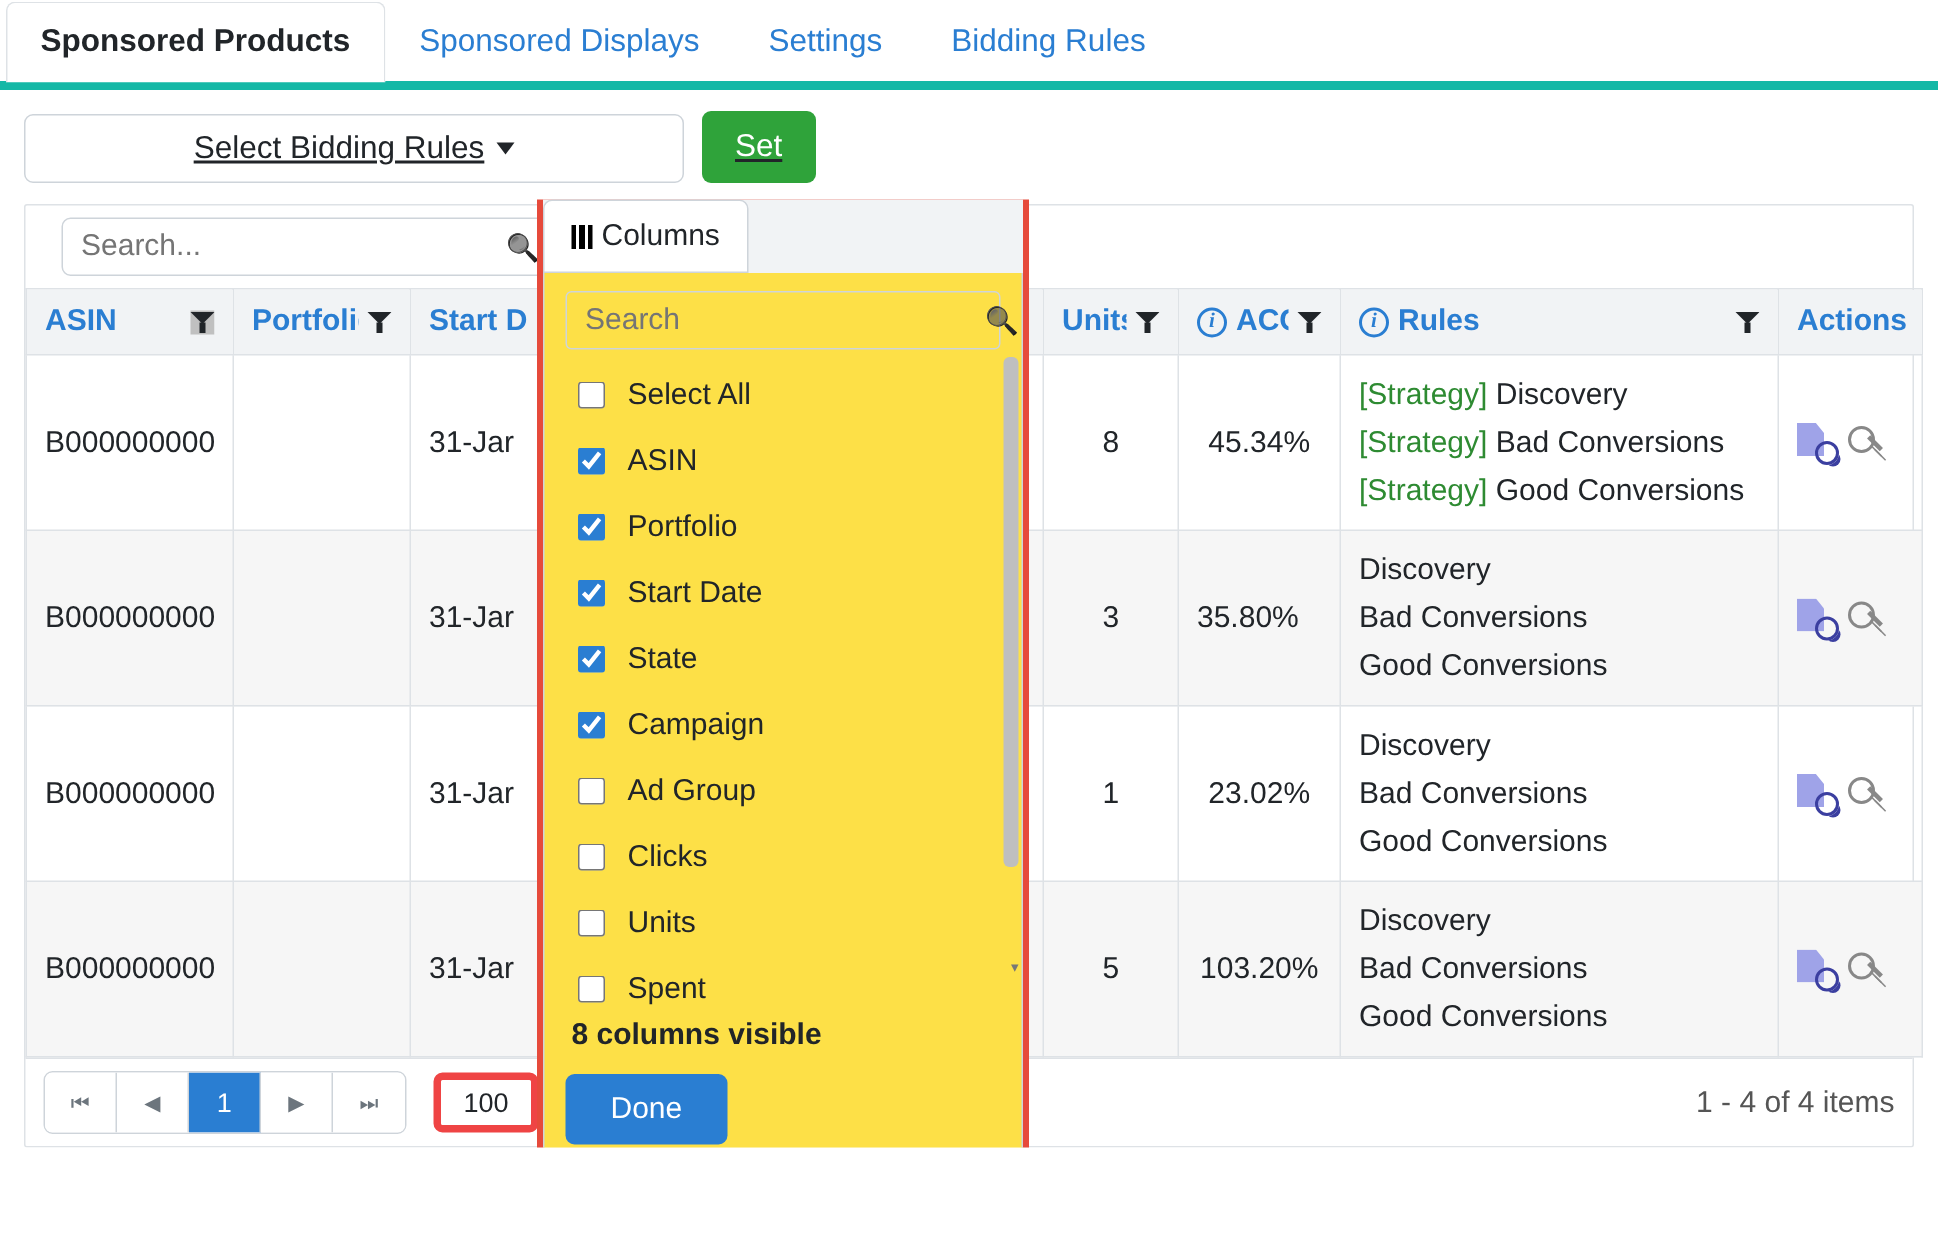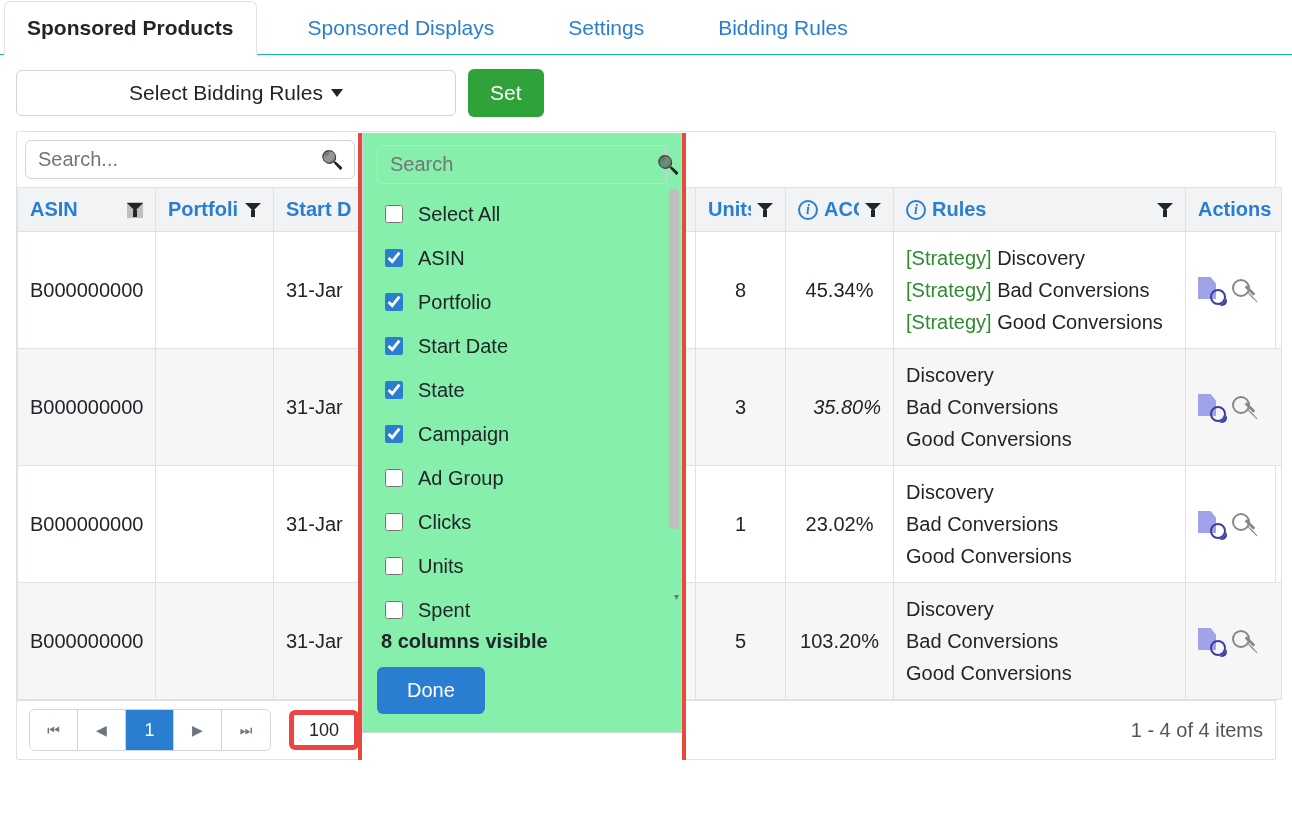--- a/index.html
+++ b/index.html
@@ -11,23 +11,22 @@
     background: #fff;
     color: #212529;
   }
   .page {
     width: 1292px;
     position: relative;
   }
   
   .tabs {
     display: flex;
-    border-bottom: 1px solid #14b8a6;
+    border-bottom: 6px solid #14b8a6;
     padding-left: 4px;
-    gap: 28px;
   }
   .tab {
     padding: 14px 22px;
     font-size: 21px;
     color: #2a7ed2;
     cursor: pointer;
     border: 1px solid transparent;
     border-bottom: none;
     position: relative;
     top: 1px;
@@ -36,23 +35,24 @@
   .tab.active {
     color: #212529;
     font-weight: 700;
     border: 1px solid #dee2e6;
     border-bottom: 1px solid #fff;
     background: #fff;
   }
   
   .toolbar {
     display: flex;
-    align-items: center;
+    align-items: flex-end;
     padding: 14px 16px;
     gap: 12px;
+    text-decoration: underline;
   }
   .select-rules {
     width: 440px;
     border: 1px solid #ced4da;
     border-radius: 6px;
     padding: 10px 16px;
     font-size: 21px;
     text-align: center;
     cursor: pointer;
     background: #fff;
@@ -83,20 +83,21 @@
     align-items: center;
     gap: 14px;
   }
   .searchbox {
     display: flex;
     align-items: center;
     border: 1px solid #ced4da;
     border-radius: 6px;
     padding: 6px 10px;
     width: 330px;
+    margin-left: 16px;
   }
   .searchbox input {
     border: none;
     outline: none;
     font-size: 20px;
     flex: 1;
     background: transparent;
   }
   .mag-icon::before {
     content: "🔍";
@@ -292,21 +293,21 @@
     padding:12px 18px;
     border:1px solid #ced4da;
     border-radius:6px 6px 0 0;
     background:#fff;
     font-size:20px;
   }
   .bars-icon { display:inline-block; width:14px; height:16px;
     background: linear-gradient(to right, #000 0 3px, transparent 3px 5px, #000 5px 9px, transparent 9px 11px, #000 11px 14px);
   }
   .pop-body {
-    background:#86efac;
+    background:#fde047;
     border:1px solid #ced4da;
     border-top:none;
     padding:12px 14px 18px 14px;
     position:relative;
   }
   .pop-search {
     display:flex; align-items:center;
     border:1px solid #ced4da;
     border-radius:4px;
     padding:6px 10px;
@@ -445,21 +446,21 @@
               <div><span class="strategy-tag">[Strategy] </span>Good Conversions</div>
             </td>
             <td class="actions"><span class="act-icon doc-search-icon"></span><span class="act-icon key-icon"></span></td>
           </tr>
           <tr class="even">
             <td>B000000000</td>
             <td></td>
             <td>31-Jar</td>
             <td></td>
             <td style="text-align: center;">3</td>
-            <td style="text-align: right; font-style: italic;">35.80%</td>
+            <td style="text-align: left;">35.80%</td>
             <td class="rules-cell">
               <div>Discovery</div>
               <div>Bad Conversions</div>
               <div>Good Conversions</div>
             </td>
             <td class="actions"><span class="act-icon doc-search-icon"></span><span class="act-icon key-icon"></span></td>
           </tr>
           <tr>
             <td>B000000000</td>
             <td></td>
@@ -500,20 +501,26 @@
       <div class="pager-btn">⏭</div>
     </div>
     <div class="page-size-box">100</div>
     <div class="pager-summary">1 - 4 of 4 items</div>
   </div>
 </div>
 
 <div class="popover-frame"></div>
 
 <div class="popover">
+  <div class="columns-tab-row">
+    <div class="columns-tab">
+      <span class="bars-icon"></span>
+      <span>Columns</span>
+    </div>
+  </div>
   <div class="pop-body">
     <div class="pop-search">
       <input type="text" placeholder="Search" style="">
       <span class="mag-icon"></span>
     </div>
     <div class="col-list" id="col-list">
           <label class="col-item">
             <input type="checkbox" style="">
             <span>Select All</span>
           </label>

